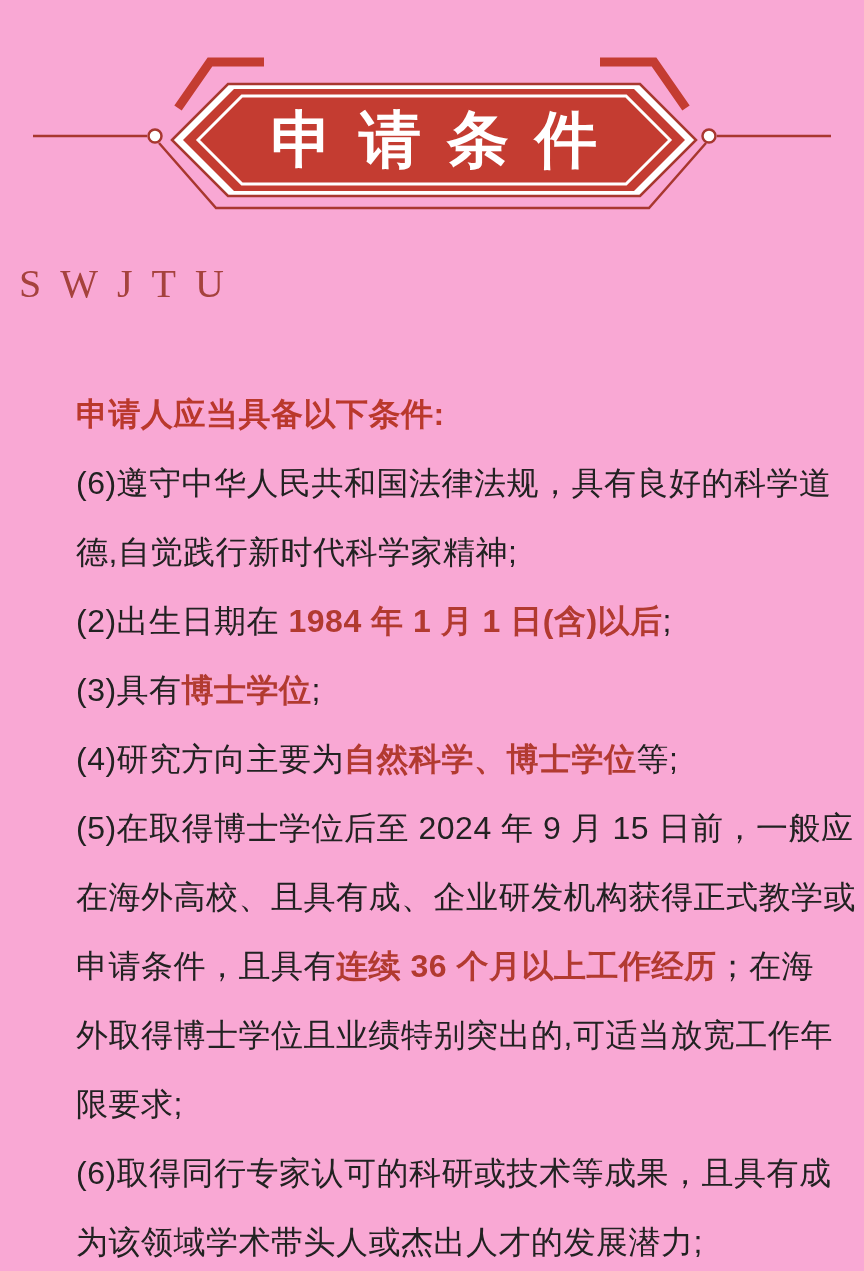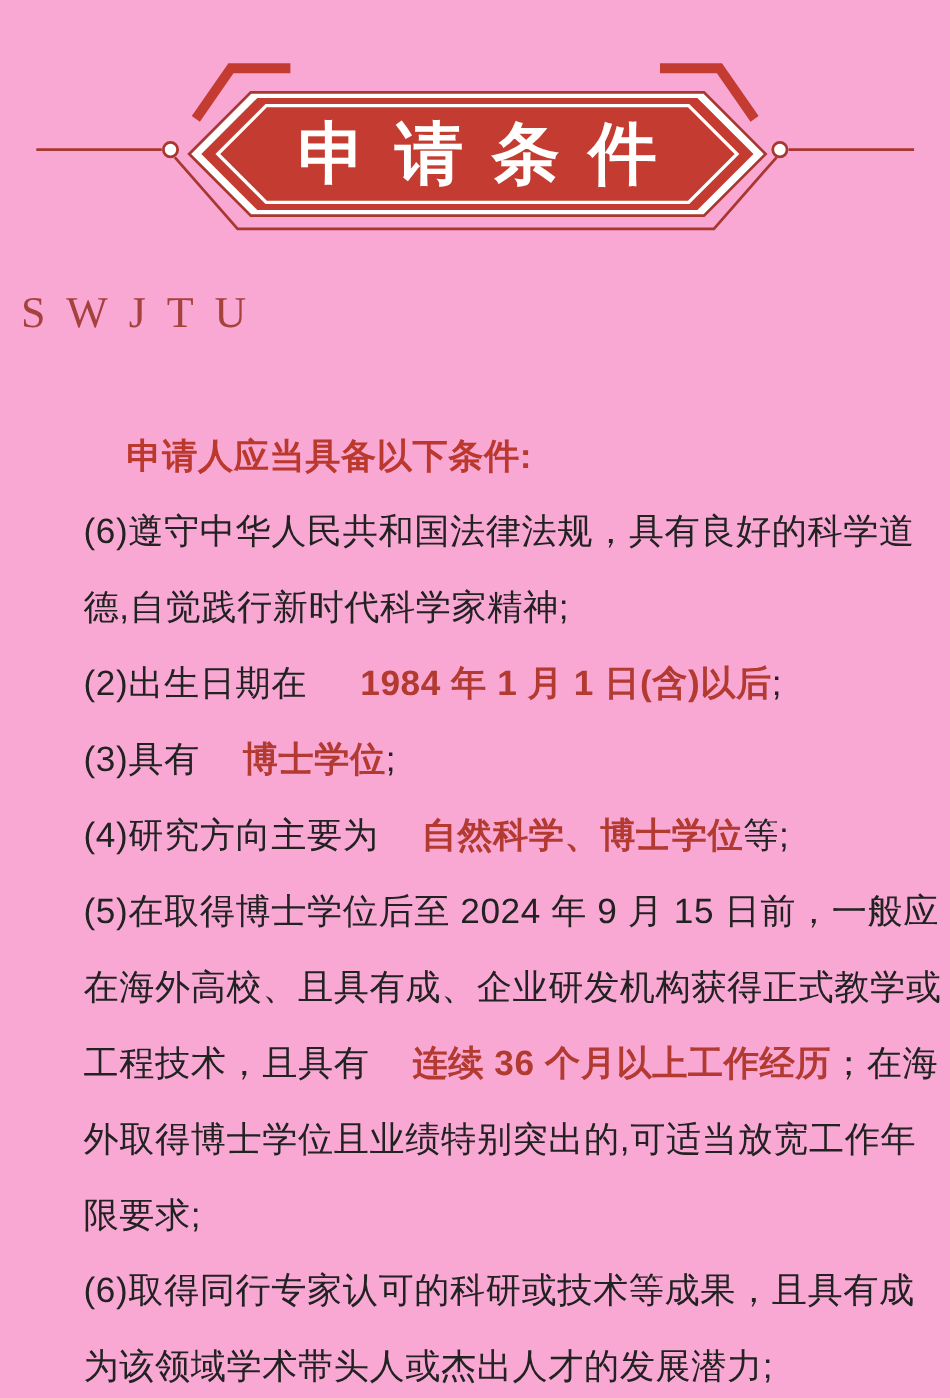--- a/index.html
+++ b/index.html
@@ -52,21 +52,20 @@
     line-height: 69px;
     font-size: 32px;
     letter-spacing: 0.5px;
     color: #222222;
     white-space: pre;
     font-weight: 400;
   }
   .line span.em {
     color: #b23a30;
     font-weight: 700;
-    margin-left: 39px;
   }
   .line.heading span {
     color: #ba382c;
     font-weight: 700;
   }
 </style>
 </head>
 <body>
 
 <div class="stage">
@@ -99,20 +98,20 @@
 
   <div class="content">
       <div class="line heading"><span class="em">申请人应当具备以下条件:</span></div>
       <div class="line"><span class="plain">(6)遵守中华人民共和国法律法规，具有良好的科学道</span></div>
       <div class="line"><span class="plain">德,自觉践行新时代科学家精神;</span></div>
       <div class="line"><span class="plain">(2)出生日期在 </span><span class="em">1984 年 1 月 1 日(含)以后</span><span class="plain">;</span></div>
       <div class="line"><span class="plain">(3)具有</span><span class="em">博士学位</span><span class="plain">;</span></div>
       <div class="line"><span class="plain">(4)研究方向主要为</span><span class="em">自然科学、博士学位</span><span class="plain">等;</span></div>
       <div class="line"><span class="plain">(5)在取得博士学位后至 2024 年 9 月 15 日前，一般应</span></div>
       <div class="line"><span class="plain">在海外高校、且具有成、企业研发机构获得正式教学或</span></div>
-      <div class="line"><span class="plain">工程技术，且具有</span><span class="em">连续 36 个月以上工作经历</span><span class="plain">；在海</span></div>
+      <div class="line"><span class="plain">申请条件，且具有</span><span class="em">连续 36 个月以上工作经历</span><span class="plain">；在海</span></div>
       <div class="line"><span class="plain">外取得博士学位且业绩特别突出的,可适当放宽工作年</span></div>
       <div class="line"><span class="plain">限要求;</span></div>
       <div class="line"><span class="plain">(6)取得同行专家认可的科研或技术等成果，且具有成</span></div>
       <div class="line"><span class="plain">为该领域学术带头人或杰出人才的发展潜力;</span></div>
     </div>
 
 </div>
 
 </body></html>

